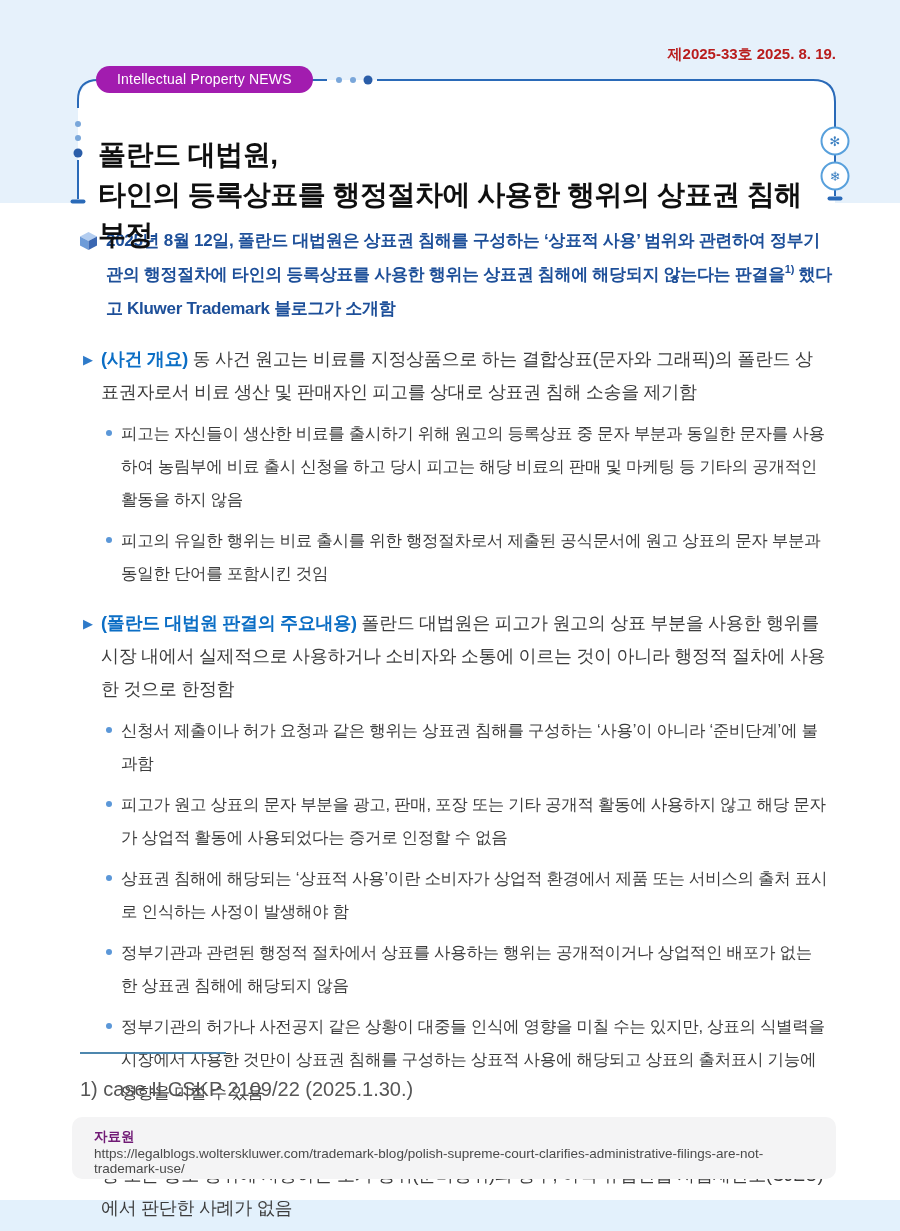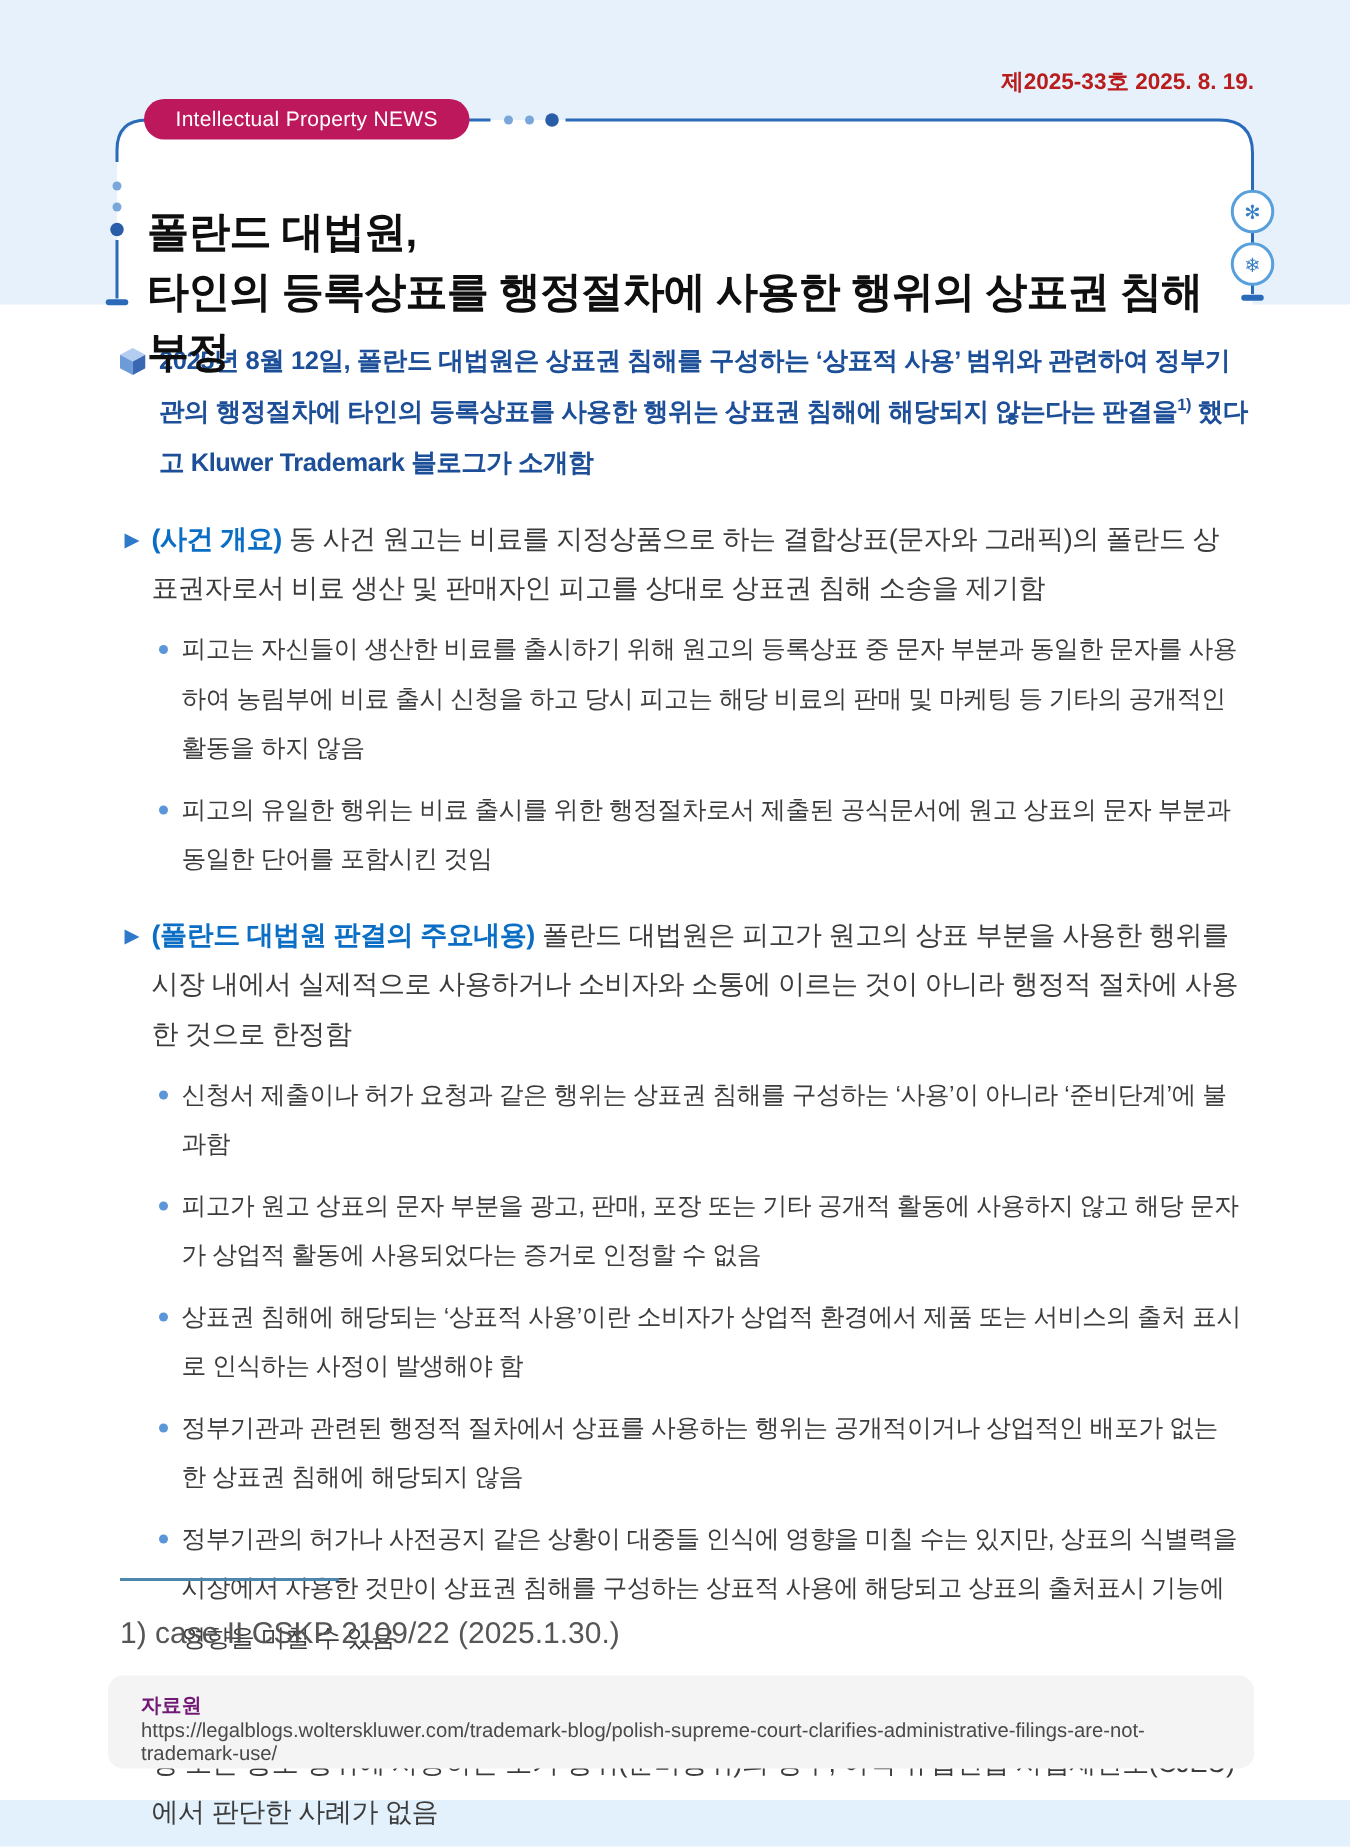--- a/index.html
+++ b/index.html
@@ -9,21 +9,21 @@
     background:#ffffff; position:relative; overflow:hidden;
     -webkit-font-smoothing:antialiased;
   }
   .band-top    { position:absolute; left:0; top:0; width:900px; height:203px; background:#e6f1fb; z-index:0; }
   .band-bottom { position:absolute; left:0; bottom:0; width:900px; height:31px; background:#e3f1fc; z-index:0; }
 
   .header-svg { position:absolute; left:0; top:0; z-index:1; pointer-events:none; }
 
   .badge {
     position:absolute; left:96px; top:66px; z-index:3;
-    background:#be185d; color:#ffffff; font-size:14px; letter-spacing:.2px;
+    background:#a21caf; color:#ffffff; font-size:14px; letter-spacing:.2px;
     line-height:27px; height:27px; padding:0 21px; border-radius:999px;
     display:inline-block;
   }
   .issue-label {
     position:absolute; right:64px; top:45px; z-index:3;
     color:#b91c1c; font-size:15px; font-weight:bold; letter-spacing:0;
   }
   .title-block {
     position:absolute; left:98px; top:104px; width:720px; z-index:3;
     color:#0f0f0f; font-size:28px; font-weight:bold; line-height:40px; letter-spacing:-0.5px;margin-top:31px;

